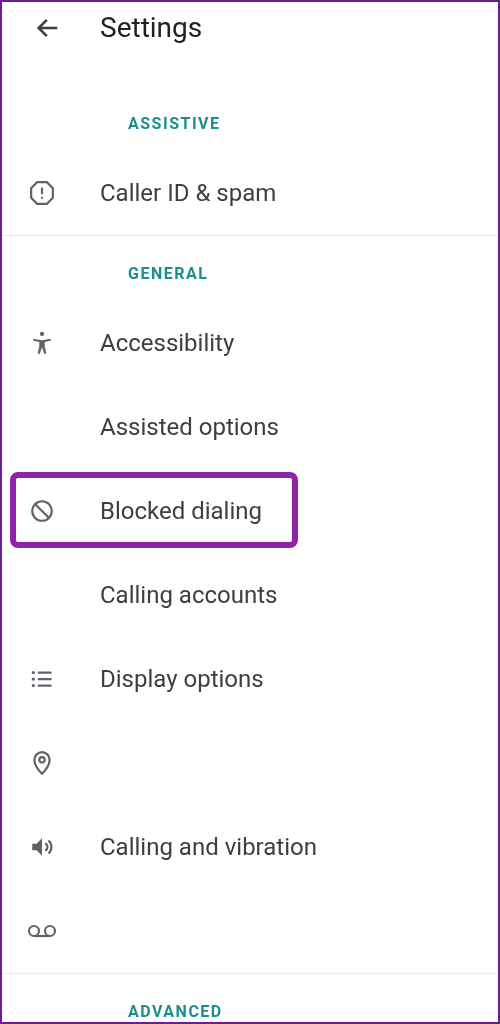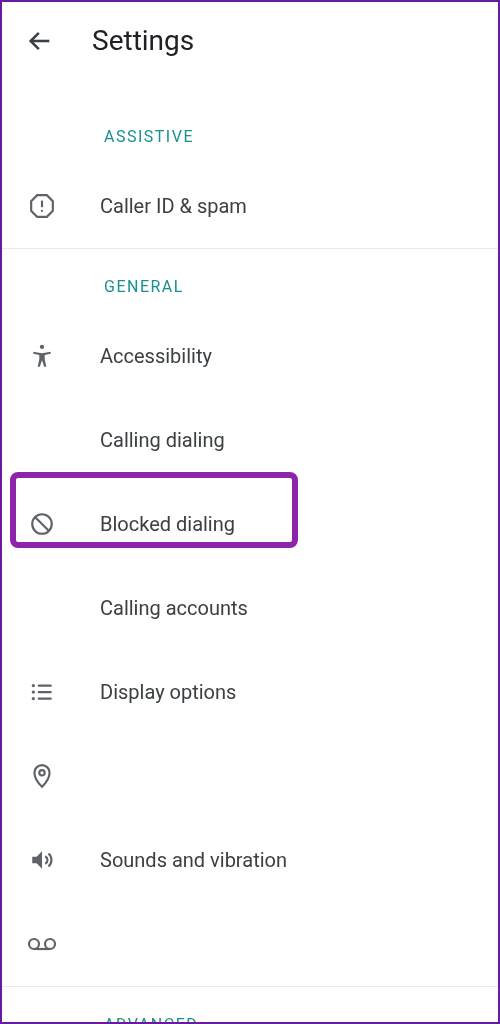--- a/index.html
+++ b/index.html
@@ -8,42 +8,44 @@
       height: 1024px;
       font-family: 'Roboto', 'Helvetica Neue', Arial, sans-serif;
       background: #fff;
       border: 2px solid #6b1a9a;
       position: relative;
       overflow: hidden;
     }
     .header {
       display: flex;
       align-items: flex-end;
-      padding: 22px 24px 22px 22px;
+      padding: 9px 24px 22px 22px;
       gap: 36px;
+      margin-left: 8px;
     }
     .back-btn {
       width: 32px;
       height: 32px;
       display: flex;
       align-items: center;
       justify-content: center;
       cursor: pointer;
     }
     .title {
       font-size: 28px;
       font-weight: 400;
       color: #202124;
     }
     .section-header {
       padding: 28px 24px 18px 102px;
       font-size: 16px;
-      font-weight: 400;
+      font-weight: 700;
       letter-spacing: 1.5px;
       color: #1a8f8f;
+      margin-left: 24px;
     }
     .section-header.first {
       padding-top: 48px;
     }
     .item {
       display: flex;
       align-items: center;
       padding: 26px 24px 26px 24px;
       gap: 42px;
       cursor: pointer;
@@ -52,21 +54,21 @@
     .item-icon {
       width: 32px;
       height: 32px;
       display: flex;
       align-items: center;
       justify-content: center;
       flex-shrink: 0;
       color: #5f6368;
     }
     .item-label {
-      font-size: 20px;
+      font-size: 24px;
       color: #3c4043;
       font-weight: 400;
     }
     .divider {
       height: 1px;
       background: #e8eaed;
       margin: 0;
     }
     .highlight-box {
       position: absolute;
@@ -116,21 +118,21 @@
     <svg width="26" height="26" viewBox="0 0 24 24" fill="#5f6368">
       <circle cx="12" cy="3.5" r="2"></circle>
       <path d="M4 8 L12 9.5 L20 8 L20 10 L14.5 11 L14.5 15 L16 22 L14 22 L12 16 L10 22 L8 22 L9.5 15 L9.5 11 L4 10 Z"></path>
     </svg>
   </div>
   <div class="item-label">Accessibility</div>
 </div>
 
 <div class="item">
   <div class="item-icon no-icon"></div>
-  <div class="item-label">Calling dialing</div>
+  <div class="item-label">Assisted options</div>
 </div>
 
 <div class="item">
   <div class="item-icon">
     <svg width="26" height="26" viewBox="0 0 24 24" fill="none" stroke="#5f6368" stroke-width="2">
       <circle cx="12" cy="12" r="9"></circle>
       <line x1="5.5" y1="5.5" x2="18.5" y2="18.5"></line>
     </svg>
   </div>
   <div class="item-label">Blocked dialing</div>
@@ -165,21 +167,21 @@
 </div>
 
 <div class="item">
   <div class="item-icon">
     <svg width="26" height="26" viewBox="0 0 24 24" fill="none" stroke="#5f6368" stroke-width="2">
       <path d="M3 9 L3 15 L7 15 L12 20 L12 4 L7 9 Z" fill="#5f6368" stroke="none"></path>
       <path d="M15 8.5 A4 4 0 0 1 15 15.5"></path>
       <path d="M18 6 A8 8 0 0 1 18 18"></path>
     </svg>
   </div>
-  <div class="item-label">Sounds and vibration</div>
+  <div class="item-label">Calling and vibration</div>
 </div>
 
 <div class="item">
   <div class="item-icon">
     <svg width="30" height="26" viewBox="0 0 30 20" fill="none" stroke="#5f6368" stroke-width="2.2">
       <circle cx="7" cy="10" r="5"></circle>
       <circle cx="23" cy="10" r="5"></circle>
       <line x1="7" y1="15" x2="23" y2="15"></line>
     </svg>
   </div>

